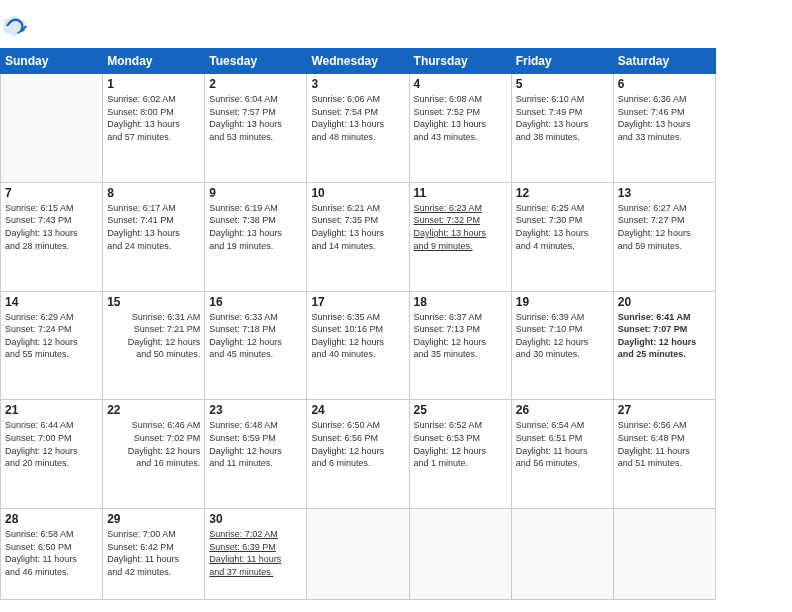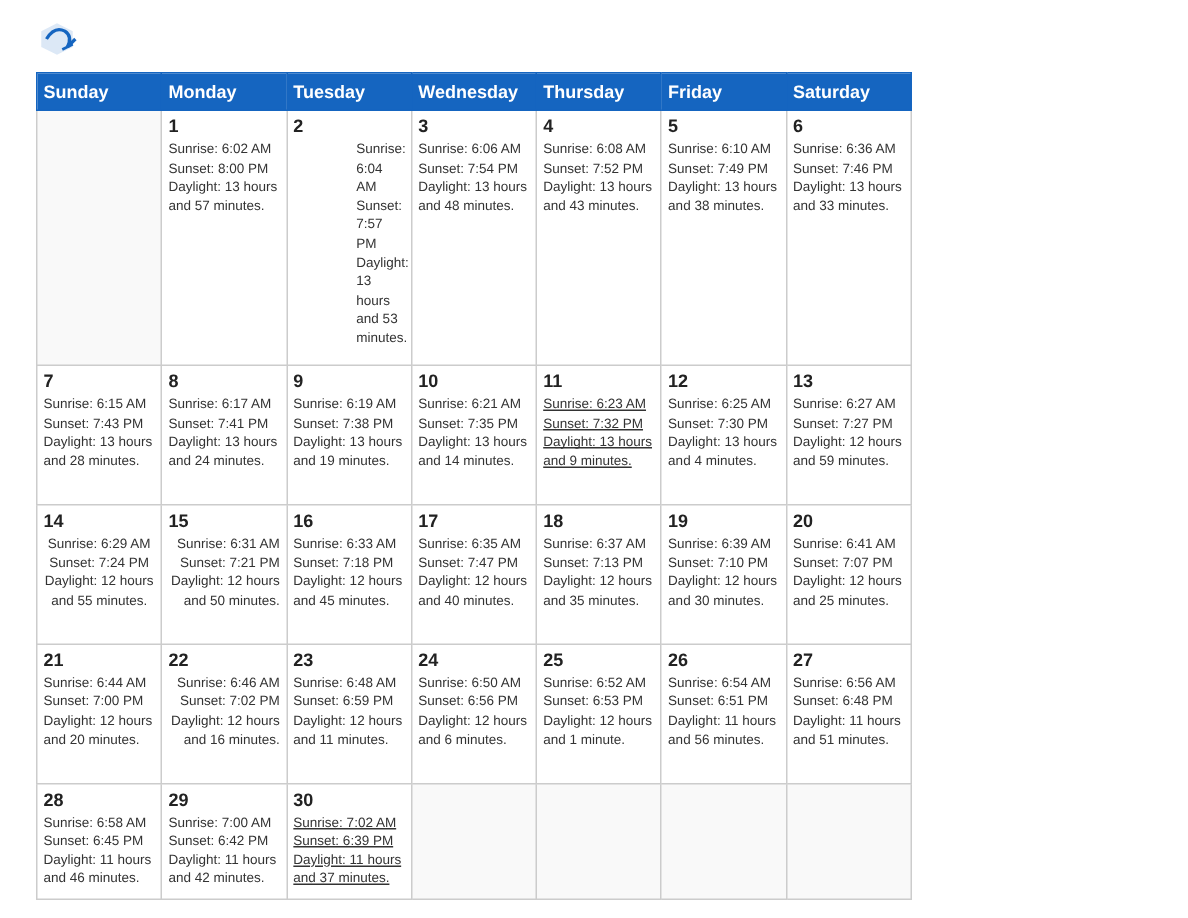--- a/index.html
+++ b/index.html
@@ -4,23 +4,23 @@
   <style>
     * { box-sizing: border-box; margin: 0; padding: 0; }
     body {
       font-family: Arial, sans-serif;
       background: #fff;
       width: 792px;
       height: 612px;
       overflow: hidden;
     }
     .page {
-      width: 632px;
+      width: 716px;
       height: 612px;
-      padding: 12px 24px;
+      padding: 12px 0;
       display: flex;
       flex-direction: column;
     }
     .header {
       display: flex;
       justify-content: space-between;
       align-items: flex-start;
       margin-bottom: 8px;
     }
     .logo {
@@ -144,21 +144,21 @@
           <td class="empty"></td>
           <td>
             <span class="day-num">1</span>
             <div class="day-info" style="white-space: pre-line;">Sunrise: 6:02 AM
 Sunset: 8:00 PM
 Daylight: 13 hours
 and 57 minutes.</div>
           </td>
           <td>
             <span class="day-num">2</span>
-            <div class="day-info" style="white-space: pre-line; margin-left: 42px;">Sunrise: 6:04 AM
+            <div class="day-info" style="white-space: pre-line;">Sunrise: 6:04 AM
 Sunset: 7:57 PM
 Daylight: 13 hours
 and 53 minutes.</div>
           </td>
           <td>
             <span class="day-num">3</span>
             <div class="day-info" style="white-space: pre-line;">Sunrise: 6:06 AM
 Sunset: 7:54 PM
 Daylight: 13 hours
 and 48 minutes.</div>
@@ -232,21 +232,21 @@
             <span class="day-num">13</span>
             <div class="day-info" style="white-space: pre-line;">Sunrise: 6:27 AM
 Sunset: 7:27 PM
 Daylight: 12 hours
 and 59 minutes.</div>
           </td>
         </tr>
         <tr>
           <td>
             <span class="day-num">14</span>
-            <div class="day-info" style="white-space: pre-line; text-align: center;">Sunrise: 6:29 AM
+            <div class="day-info" style="white-space: pre-line;">Sunrise: 6:29 AM
 Sunset: 7:24 PM
 Daylight: 12 hours
 and 55 minutes.</div>
           </td>
           <td>
             <span class="day-num">15</span>
             <div class="day-info" style="white-space: pre-line; text-align: right;">Sunrise: 6:31 AM
 Sunset: 7:21 PM
 Daylight: 12 hours
 and 50 minutes.</div>
@@ -254,41 +254,41 @@
           <td>
             <span class="day-num">16</span>
             <div class="day-info" style="white-space: pre-line;">Sunrise: 6:33 AM
 Sunset: 7:18 PM
 Daylight: 12 hours
 and 45 minutes.</div>
           </td>
           <td>
             <span class="day-num">17</span>
             <div class="day-info" style="white-space: pre-line;">Sunrise: 6:35 AM
-Sunset: 7:47 PM
+Sunset: 10:16 PM
 Daylight: 12 hours
 and 40 minutes.</div>
           </td>
           <td>
             <span class="day-num">18</span>
             <div class="day-info" style="white-space: pre-line;">Sunrise: 6:37 AM
 Sunset: 7:13 PM
 Daylight: 12 hours
 and 35 minutes.</div>
           </td>
           <td>
             <span class="day-num">19</span>
             <div class="day-info" style="white-space: pre-line;">Sunrise: 6:39 AM
 Sunset: 7:10 PM
 Daylight: 12 hours
 and 30 minutes.</div>
           </td>
           <td>
             <span class="day-num">20</span>
-            <div class="day-info" style="white-space: pre-line;">Sunrise: 6:41 AM
+            <div class="day-info" style="white-space: pre-line; font-weight: bold;">Sunrise: 6:41 AM
 Sunset: 7:07 PM
 Daylight: 12 hours
 and 25 minutes.</div>
           </td>
         </tr>
         <tr>
           <td>
             <span class="day-num">21</span>
             <div class="day-info" style="white-space: pre-line;">Sunrise: 6:44 AM
 Sunset: 7:00 PM
@@ -335,21 +335,21 @@
             <div class="day-info" style="white-space: pre-line;">Sunrise: 6:56 AM
 Sunset: 6:48 PM
 Daylight: 11 hours
 and 51 minutes.</div>
           </td>
         </tr>
         <tr>
           <td>
             <span class="day-num">28</span>
             <div class="day-info" style="white-space: pre-line;">Sunrise: 6:58 AM
-Sunset: 6:45 PM
+Sunset: 6:50 PM
 Daylight: 11 hours
 and 46 minutes.</div>
           </td>
           <td>
             <span class="day-num">29</span>
             <div class="day-info" style="white-space: pre-line;">Sunrise: 7:00 AM
 Sunset: 6:42 PM
 Daylight: 11 hours
 and 42 minutes.</div>
           </td>

